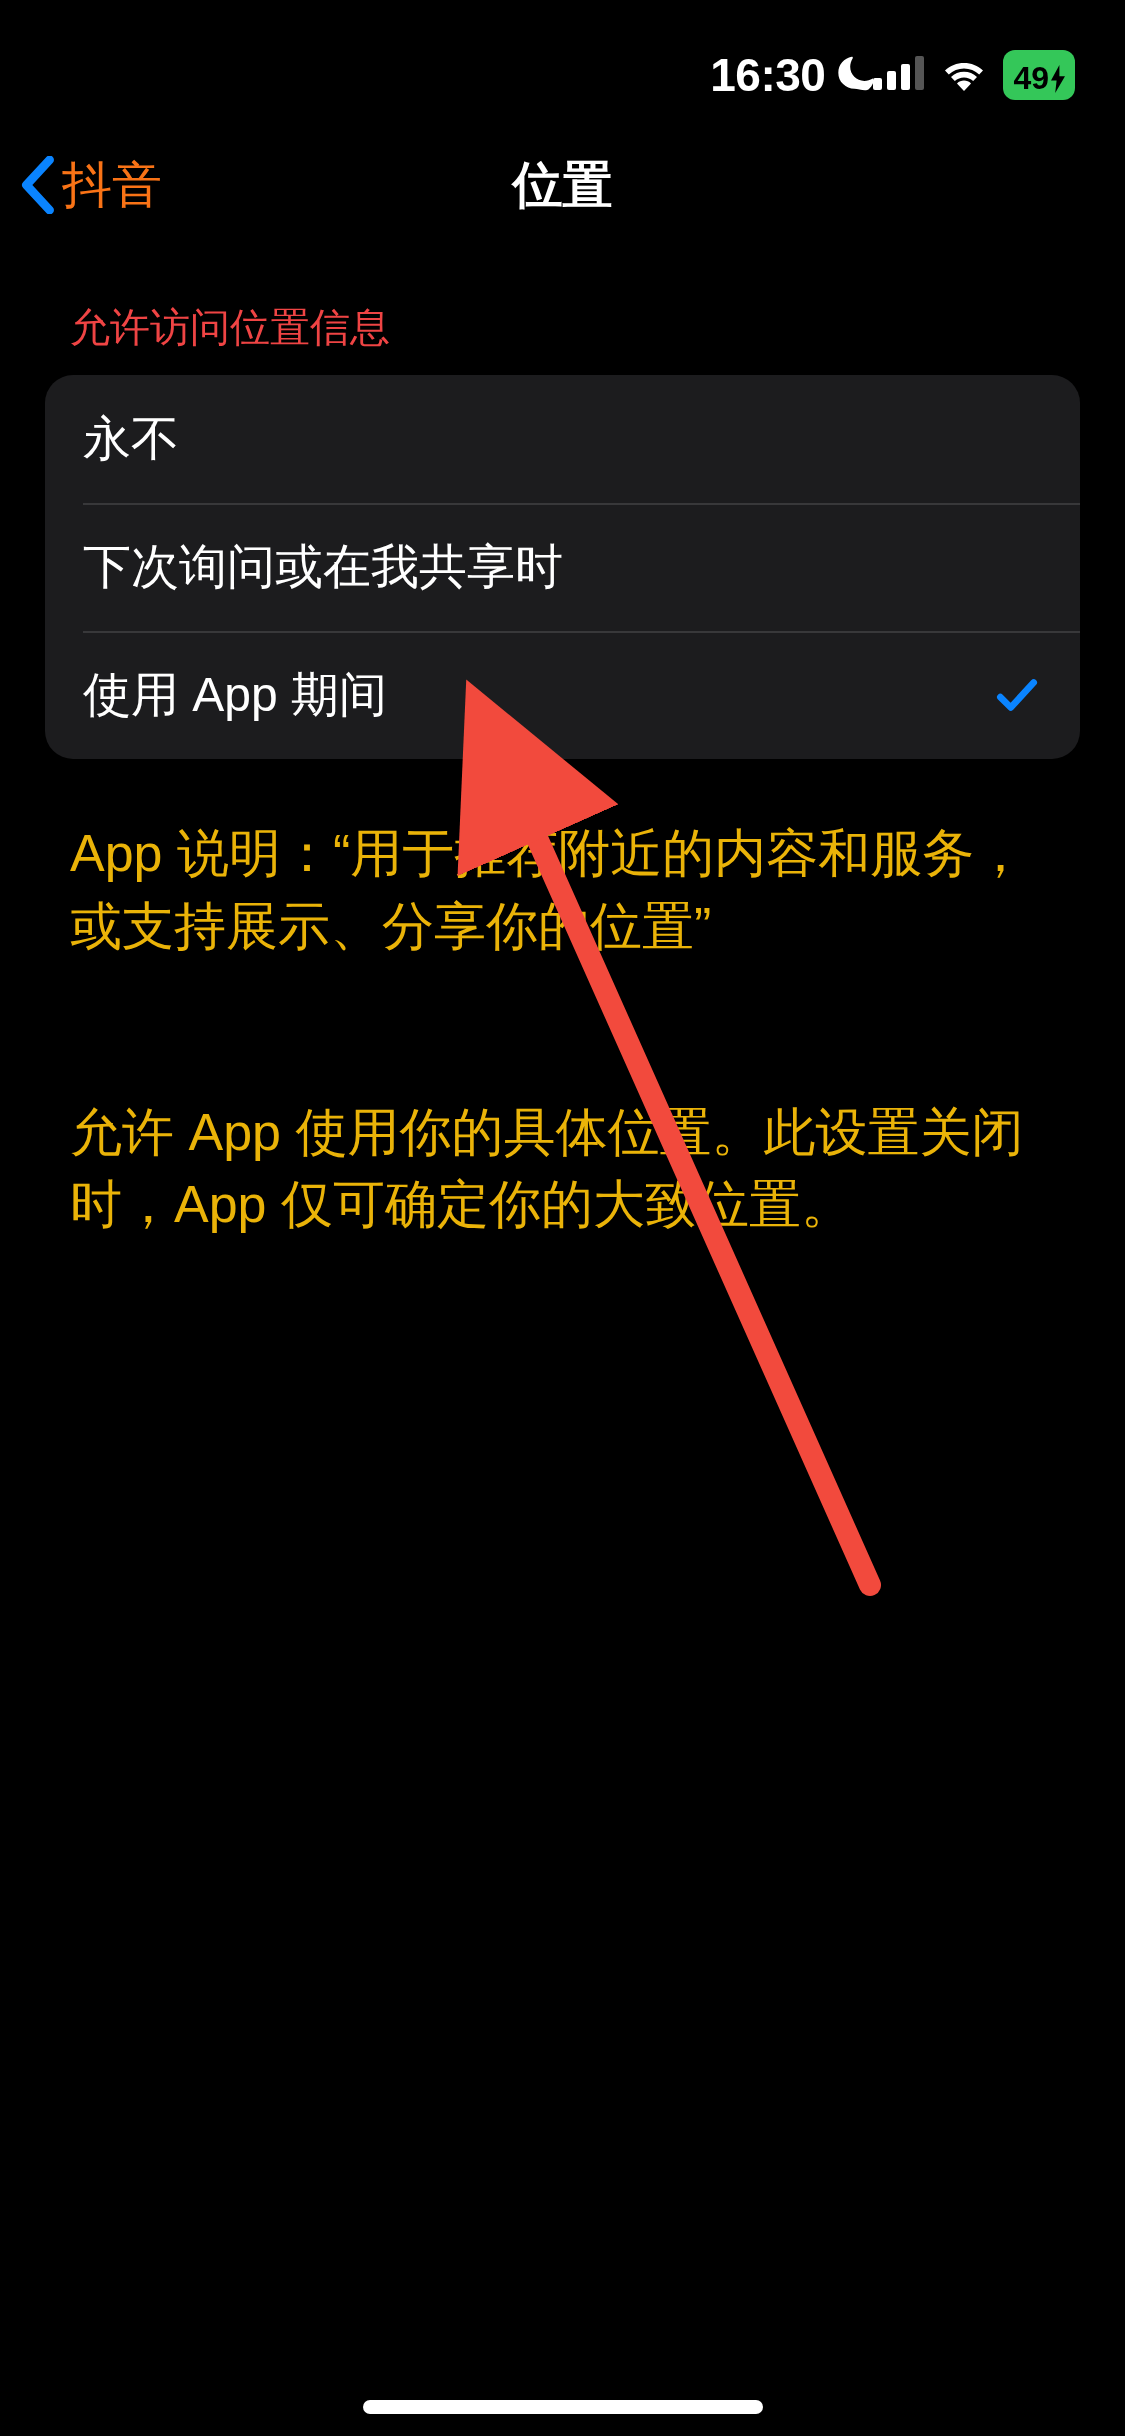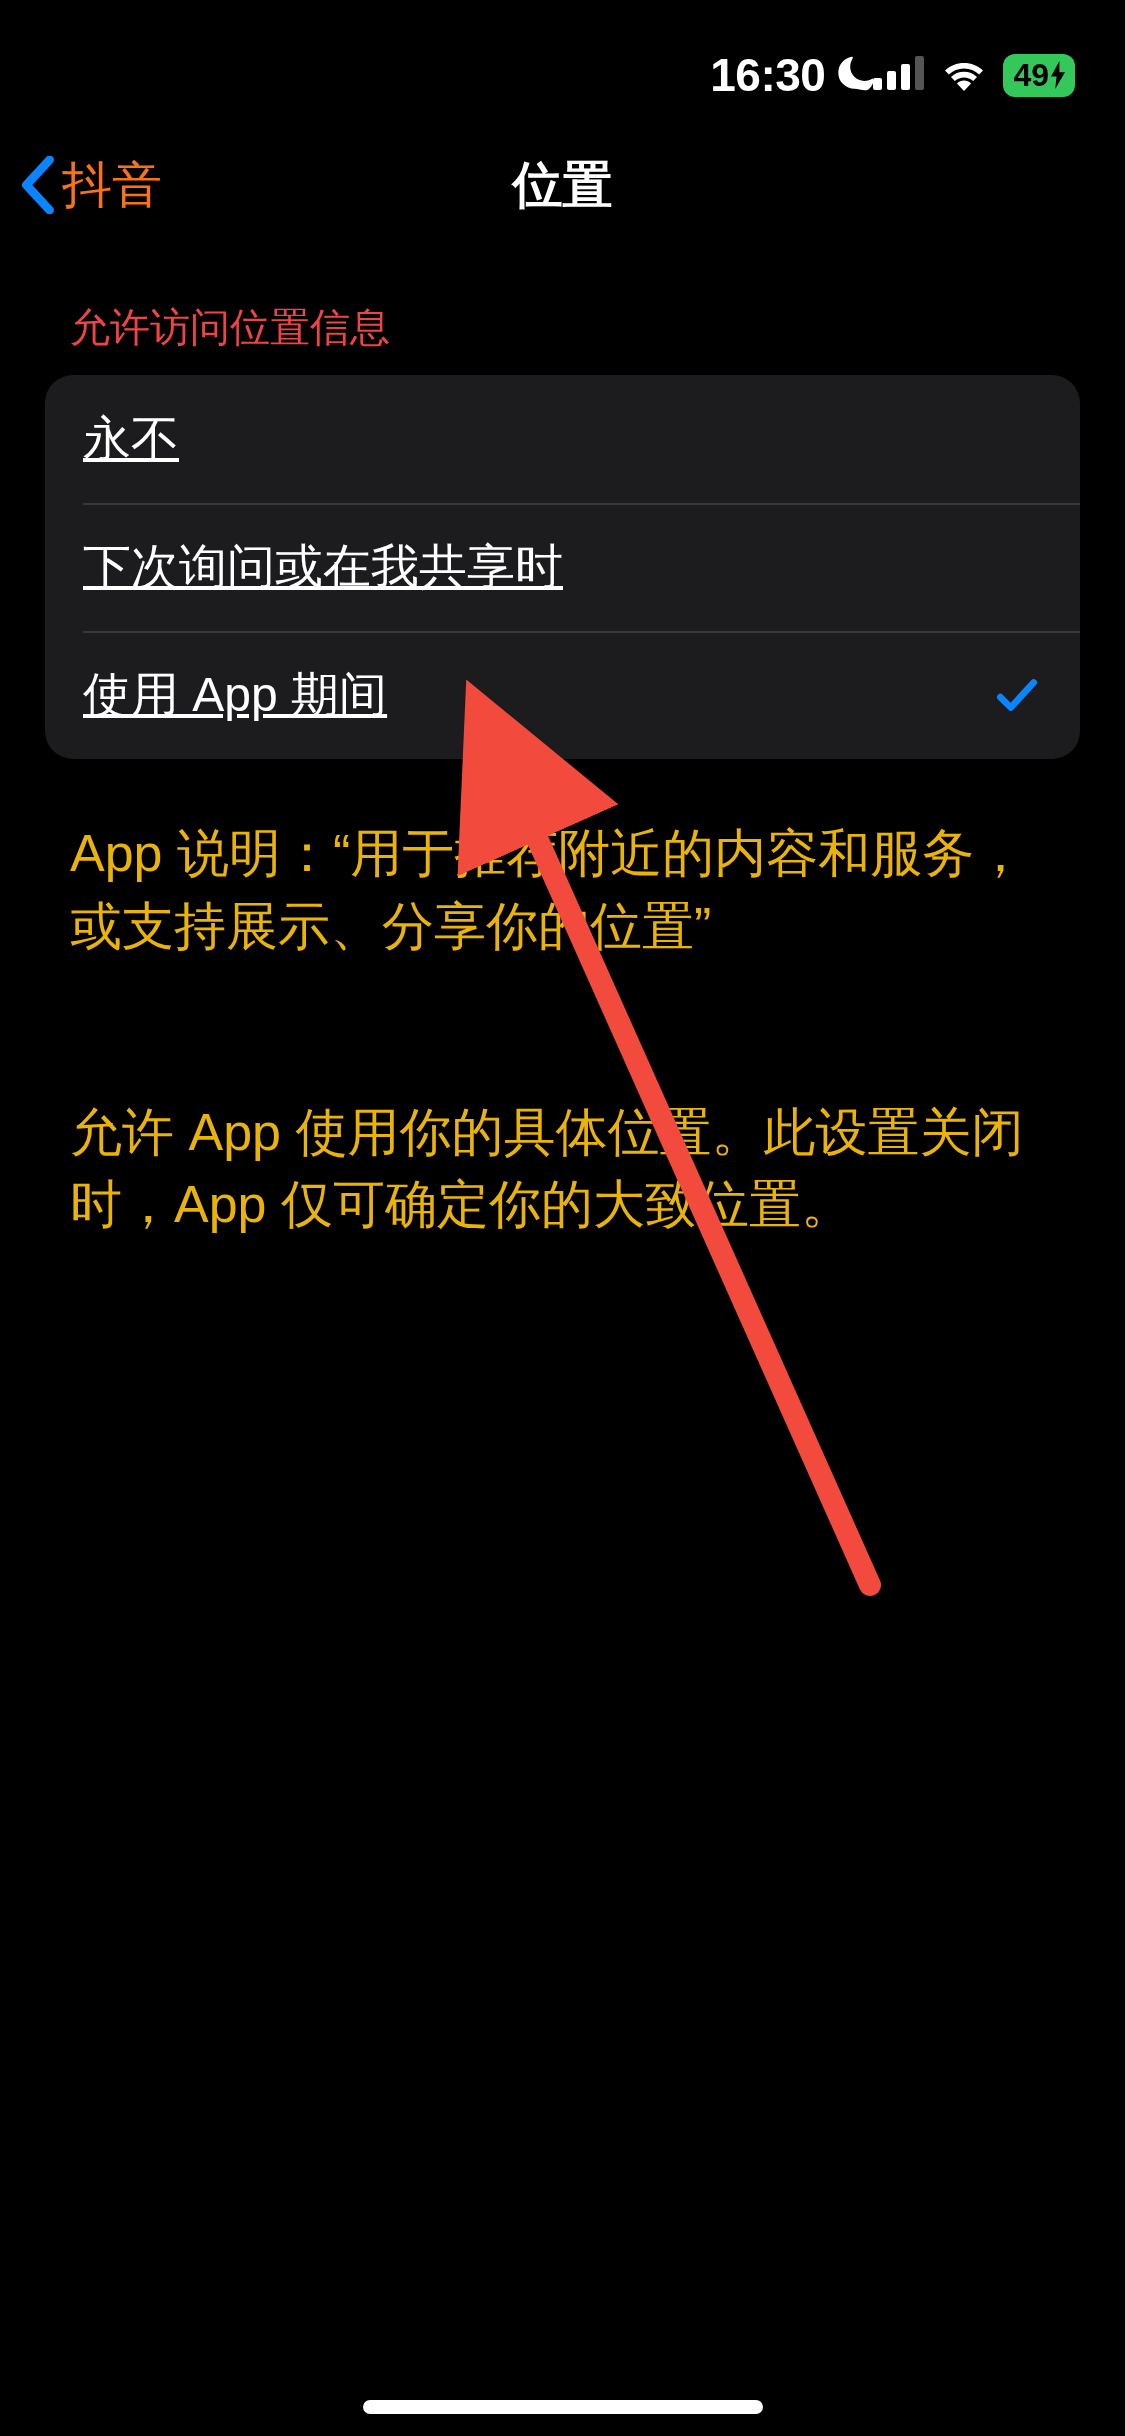--- a/index.html
+++ b/index.html
@@ -35,21 +35,21 @@
       letter-spacing: -0.5px;
     }
     .status-right {
       display: flex;
       align-items: center;
       gap: 14px;
     }
     .battery-badge {
       background: #34c759;
       border-radius: 12px;
-      padding: 3px 8px 3px 10px;
+      padding: 10px 8px 3px 10px;
       display: flex;
       align-items: center;
       font-size: 32px;
       font-weight: 600;
       color: #000;
     }
     .nav-bar {
       height: 130px;
       position: relative;
       display: flex;
@@ -91,21 +91,20 @@
       overflow: hidden;
     }
     .cell {
       min-height: 128px;
       display: flex;
       align-items: center;
       justify-content: space-between;
       padding: 0 38px;
       font-size: 48px;
       position: relative;
-      text-decoration: underline;
     }
     .cell + .cell::before {
       content: '';
       position: absolute;
       top: 0;
       left: 38px;
       right: 0;
       height: 1.5px;
       background: #38383a;
     }

